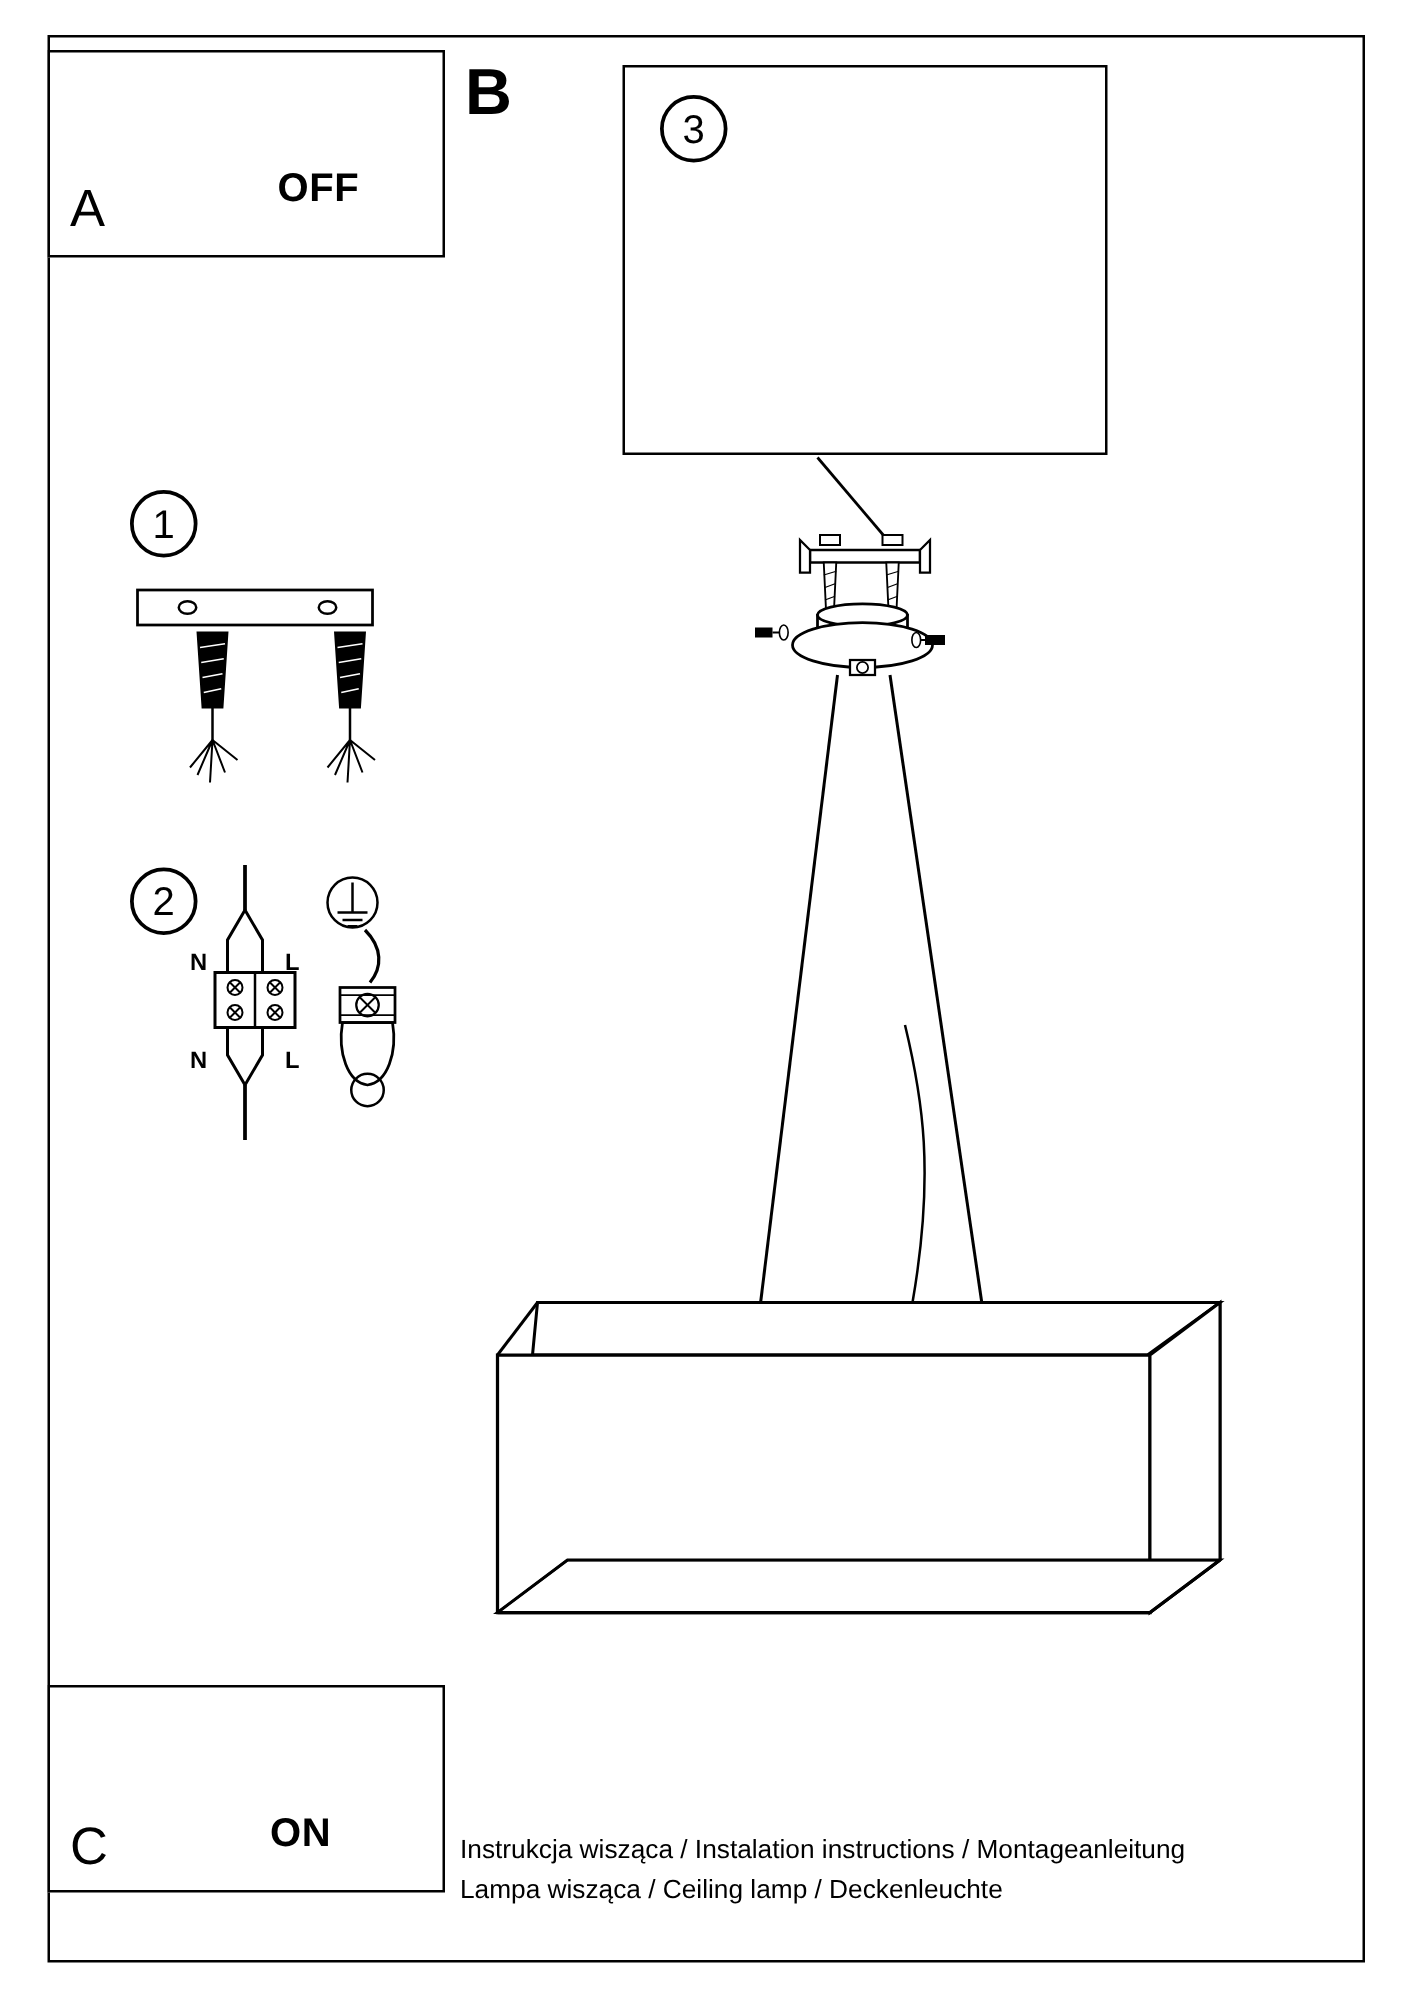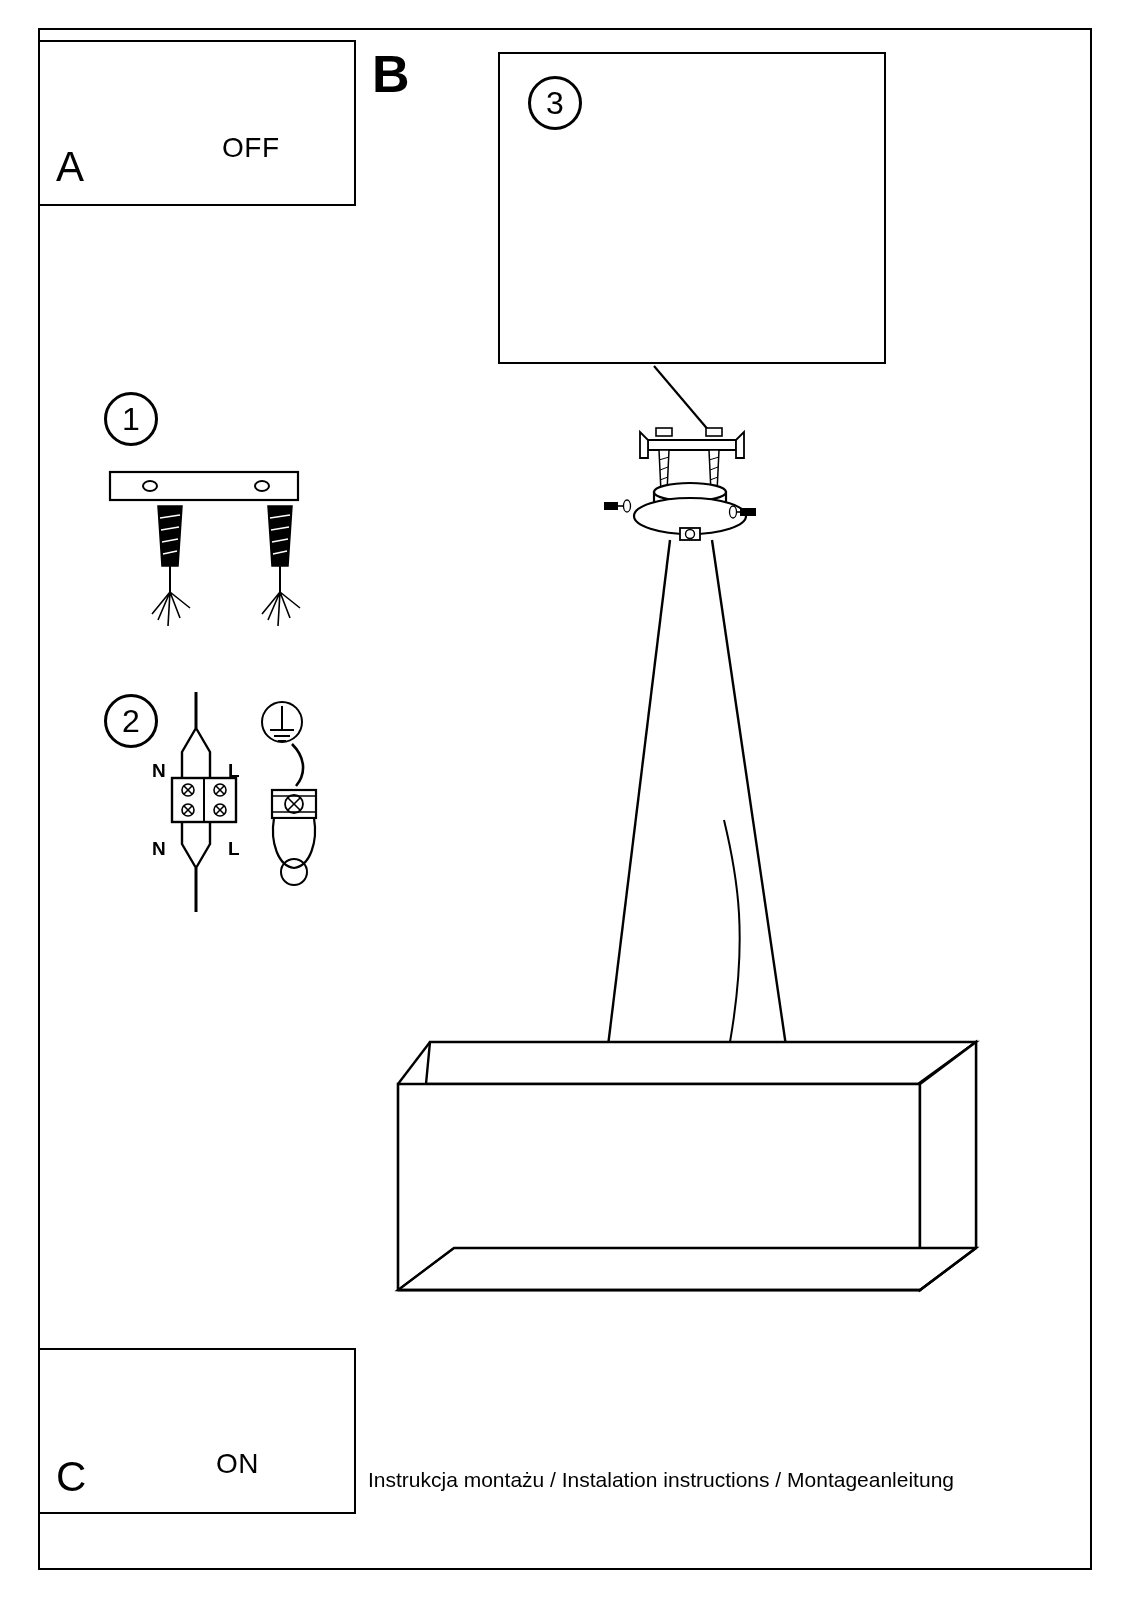--- a/index.html
+++ b/index.html
@@ -31,21 +31,21 @@
   .lbl-letter {
     position:absolute;
     font-size:42px; font-weight:400; line-height:1;
   }
   .lbl-a { left:56px; top:146px; }
   .lbl-b { left:372px; top:48px; font-size:52px; font-weight:700; }
   .lbl-c { left:56px; top:1456px; }
 
   .word {
     position:absolute;
-    font-size:28px; font-weight:400; letter-spacing:0.5px;
+    font-size:32px; font-weight:700; letter-spacing:0.5px;
   }
   .word-off { left:222px; top:132px; }
   .word-on  { left:216px; top:1448px; }
 
   .circle-num {
     position:absolute;
     width:54px; height:54px;
     border:3px solid #000;
     border-radius:50%;
     display:flex; align-items:center; justify-content:center;
@@ -404,16 +404,17 @@
   <div class="circle-num cn-1">1</div>
   <div class="circle-num cn-2">2</div>
   <div class="circle-num cn-3">3</div>
 
   <div class="nl nl-n1">N</div>
   <div class="nl nl-l1">L</div>
   <div class="nl nl-n2">N</div>
   <div class="nl nl-l2">L</div>
 
   <div class="caption">
-    <div>Instrukcja montażu / Instalation instructions / Montageanleitung</div>
+    <div>Instrukcja wisząca / Instalation instructions / Montageanleitung</div>
+    <div>Lampa wisząca / Ceiling lamp / Deckenleuchte</div>
   </div>
 
 </div>
 
 </body></html>

